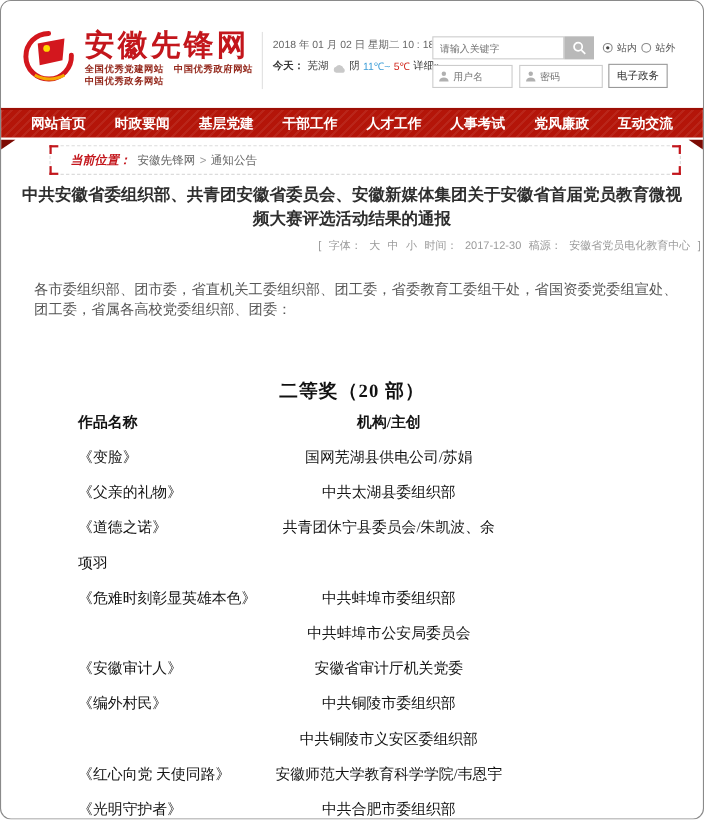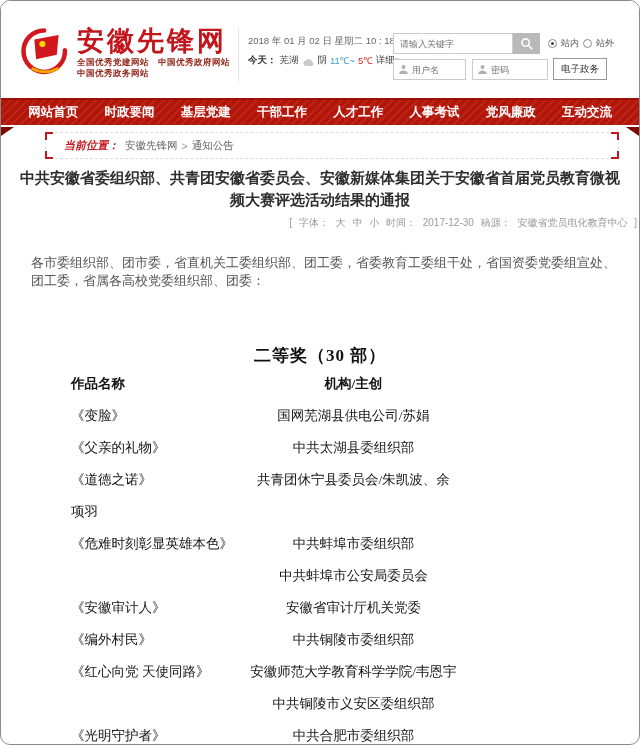--- a/index.html
+++ b/index.html
@@ -181,21 +181,21 @@
     <span class="fs">小</span>
     <span>时间：</span>
     <span>2017-12-30</span>
     <span>稿源：</span>
     <span>安徽省党员电化教育中心</span>
     <span>]</span>
   </div>
 
   <div class="a-intro">各市委组织部、团市委，省直机关工委组织部、团工委，省委教育工委组干处，省国资委党委组宣处、团工委，省属各高校党委组织部、团委：</div>
 
-  <div class="sec-title">二等奖（30 部）</div>
+  <div class="sec-title">二等奖（20 部）</div>
 
   <div class="list">
     <div class="lrow lhead">
       <span class="lw">作品名称</span>
       <span class="lo">机构/主创</span>
     </div>
     <div class="lrow">
       <span class="lw">《变脸》</span>
       <span class="lo">国网芜湖县供电公司/苏娟</span>
     </div>
@@ -221,28 +221,28 @@
     </div>
     <div class="lrow">
       <span class="lw">《安徽审计人》</span>
       <span class="lo">安徽省审计厅机关党委</span>
     </div>
     <div class="lrow">
       <span class="lw">《编外村民》</span>
       <span class="lo">中共铜陵市委组织部</span>
     </div>
     <div class="lrow">
+      <span class="lw"></span>
+      <span class="lo">中共铜陵市义安区委组织部</span>
+    </div>
+    <div class="lrow">
       <span class="lw">《红心向党 天使同路》</span>
       <span class="lo">安徽师范大学教育科学学院/韦恩宇</span>
     </div>
     <div class="lrow">
-      <span class="lw"></span>
-      <span class="lo">中共铜陵市义安区委组织部</span>
-    </div>
-    <div class="lrow">
       <span class="lw">《光明守护者》</span>
       <span class="lo">中共合肥市委组织部</span>
     </div>
     <div class="lrow">
       <span class="lw"></span>
 
     </div>
   </div>
 
 </div>

